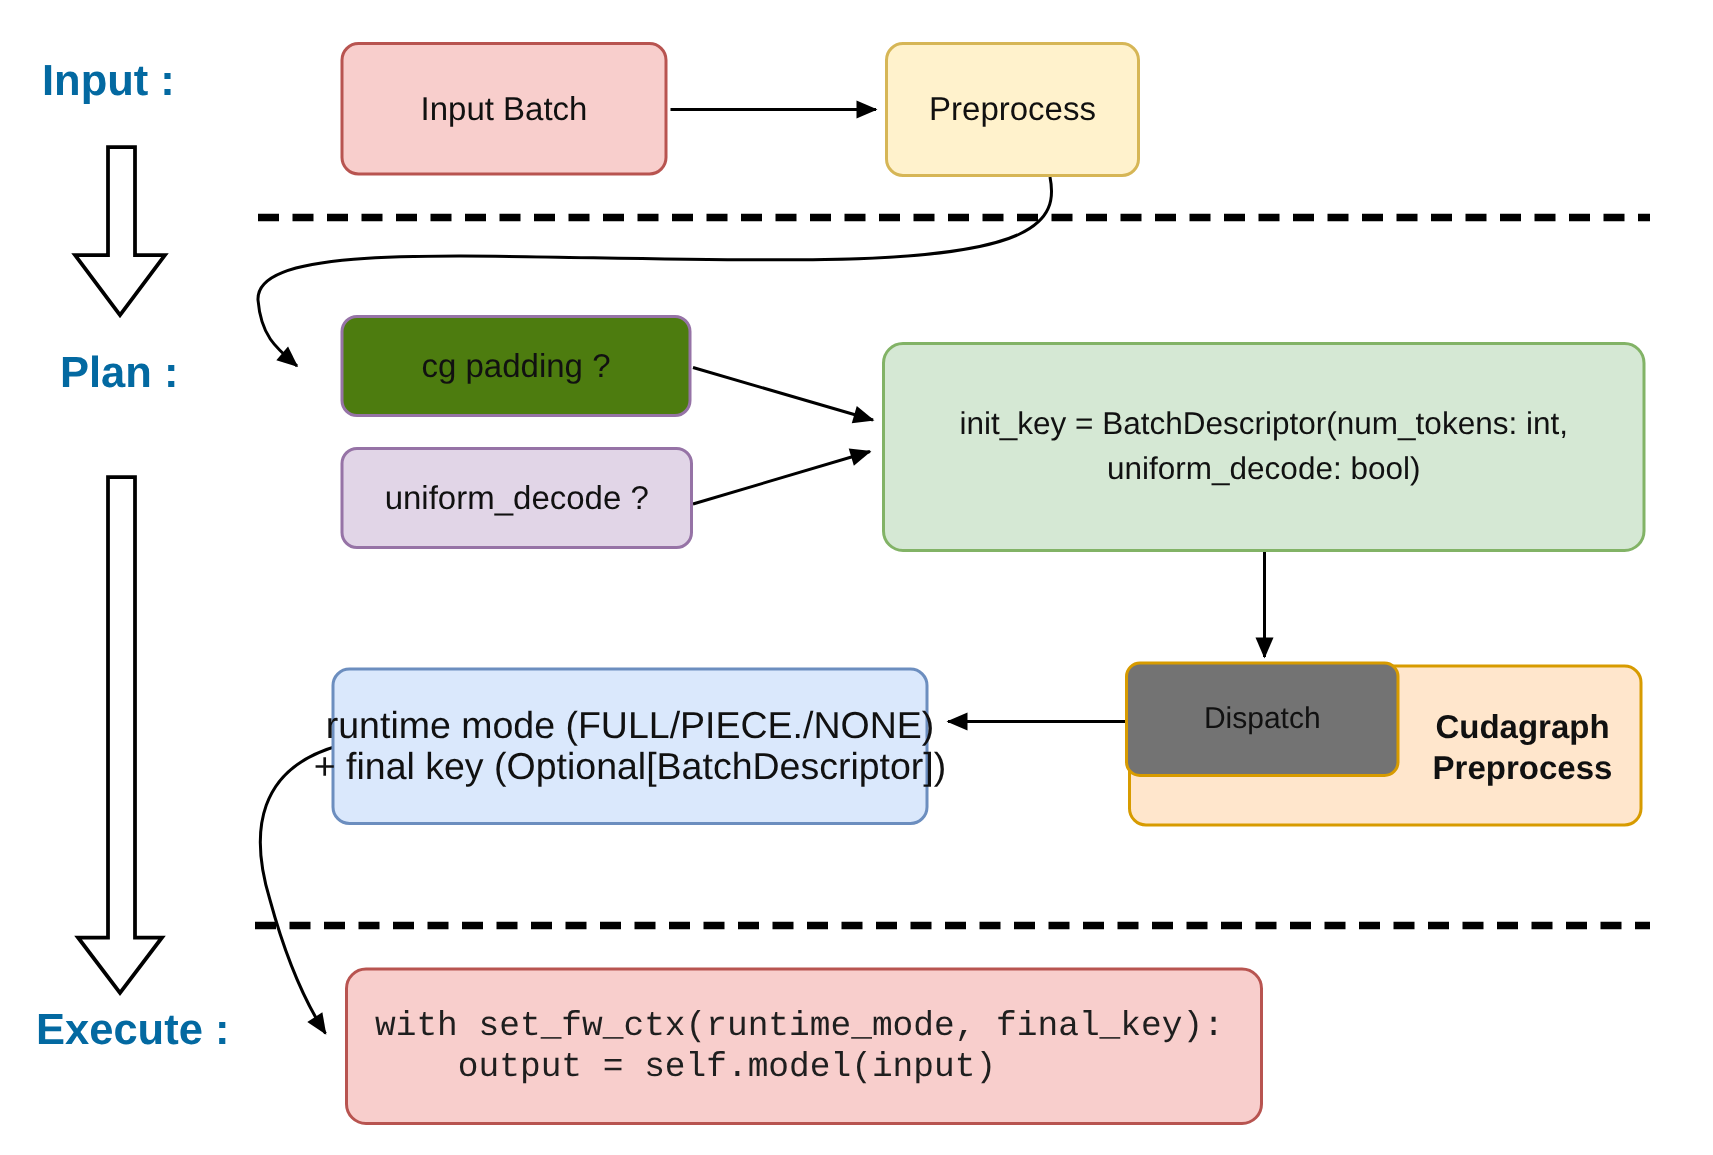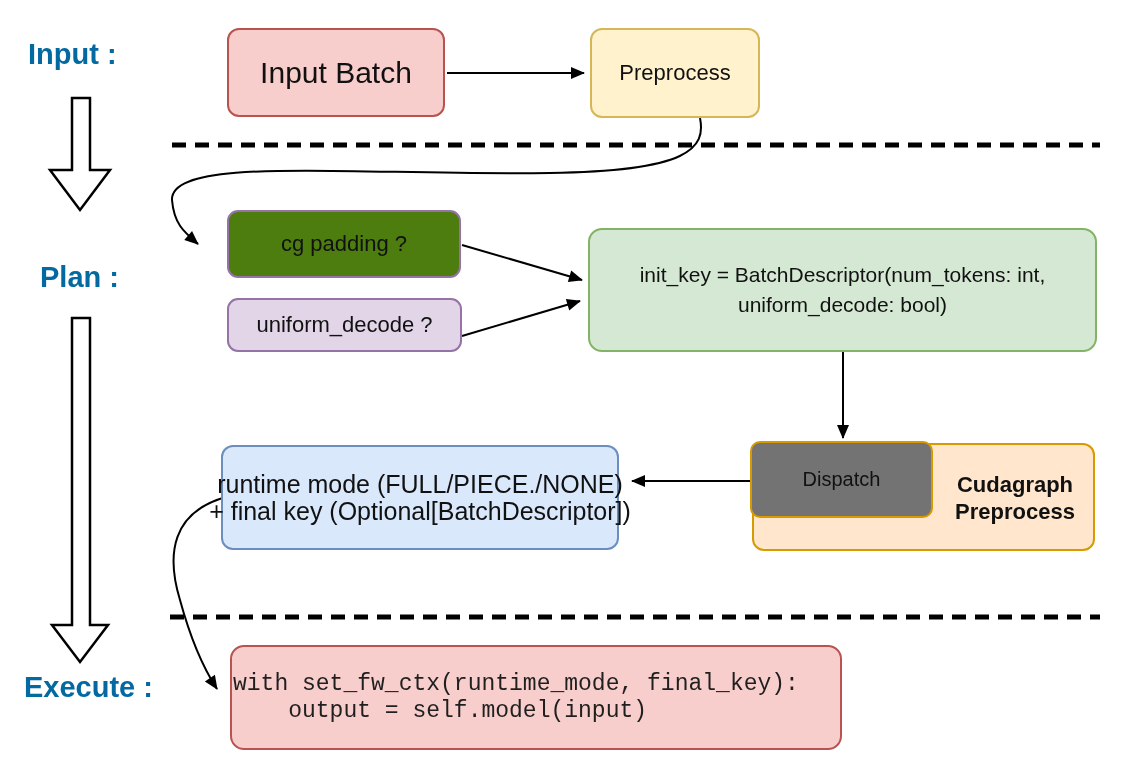--- a/index.html
+++ b/index.html
@@ -28,39 +28,39 @@
     flex-direction:column;
     align-items:center;
     justify-content:center;
     text-align:center;
     color:#111111;
     line-height:1.32;
   }
   .node-input-batch {
     left:227px; top:28px; width:218px; height:89px;
     background:#F8CECC; border-color:#B85450; border-radius:12px;
-    font-size:30px;
+    font-size:22px;
   }
   .node-preprocess {
     left:590px; top:28px; width:170px; height:90px;
     background:#FFF2CC; border-color:#D6B656; border-radius:12px;
     font-size:22px;
   }
   .node-cg-padding {
     left:227px; top:210px; width:234px; height:68px;
     background:#4d7c0f; border-color:#9673A6; border-radius:11px;
     font-size:22px;
   }
   .node-uniform-decode {
-    left:227px; top:298px; width:235px; height:54px;
+    left:227px; top:298px; width:235px; height:68px;
     background:#E1D5E7; border-color:#9673A6; border-radius:11px;
     font-size:22px;
   }
   .node-init-key {
-    left:588px; top:228px; width:509px; height:124px;
+    left:588px; top:228px; width:509px; height:140px;
     background:#D5E8D4; border-color:#82B366; border-radius:14px;
     font-size:21px;
     line-height:30px;
   }
   .node-dispatcher-outer {
     left:752px; top:443px; width:343px; height:108px;
     background:#FFE6CC; border-color:#D79B00; border-radius:12px;
   }
   .node-dispatch-inner {
     left:750px; top:441px; width:183px; height:77px;
@@ -76,21 +76,21 @@
   .node-runtime {
     left:221px; top:445px; width:398px; height:105px;
     background:#DAE8FC; border-color:#6C8EBF; border-radius:12px;
     font-size:25px;
     line-height:27px;
   }
   .node-code {
     left:230px; top:645px; width:612px; height:105px;
     background:#F8CECC; border-color:#B85450; border-radius:14px;
     align-items:flex-start;
-    padding-left:1px;
+    padding-left:18px;
     font-family:"Liberation Mono", monospace;
     font-size:23px;
     line-height:27px;
     color:#1f1f1f;
     text-align:left;
   }
   .node-code .code-line { white-space:pre; }
   .line { white-space:nowrap; }
 </style>
 </head>
@@ -114,21 +114,21 @@
     <path d="M447,73 L584,73" fill="none" stroke="#000" stroke-width="2" marker-end="url(#arrow)"></path>
     <path d="M700,118 C706,148 690,171 550,173 C360,176 170,155 172,200 C174,224 184,232 198,244" fill="none" stroke="#000" stroke-width="2" marker-end="url(#arrow)"></path>
     <path d="M462,245 L582,280" fill="none" stroke="#000" stroke-width="2" marker-end="url(#arrow)"></path>
     <path d="M462,336 L580,301" fill="none" stroke="#000" stroke-width="2" marker-end="url(#arrow)"></path>
     <path d="M843,337 L843,438" fill="none" stroke="#000" stroke-width="2" marker-end="url(#arrow)"></path>
     <path d="M750,481 L632,481" fill="none" stroke="#000" stroke-width="2" marker-end="url(#arrow)"></path>
     <path d="M226,497 C172,512 166,554 180,600 C189,633 200,663 217,689" fill="none" stroke="#000" stroke-width="2" marker-end="url(#arrow)"></path>
   </svg>
 
   <div class="section-label" style="left:28px; top:38px;">Input :</div>
-  <div class="section-label" style="left:40px; top:233px;margin-top:28px;">Plan :</div>
+  <div class="section-label" style="left:40px; top:233px;">Plan :</div>
   <div class="section-label" style="left:24px; top:671px;">Execute :</div>
 
   <div class="node node-input-batch">
     <span class="line">Input Batch</span>
   </div>
 
   <div class="node node-preprocess">
     <span class="line">Preprocess</span>
   </div>
 

